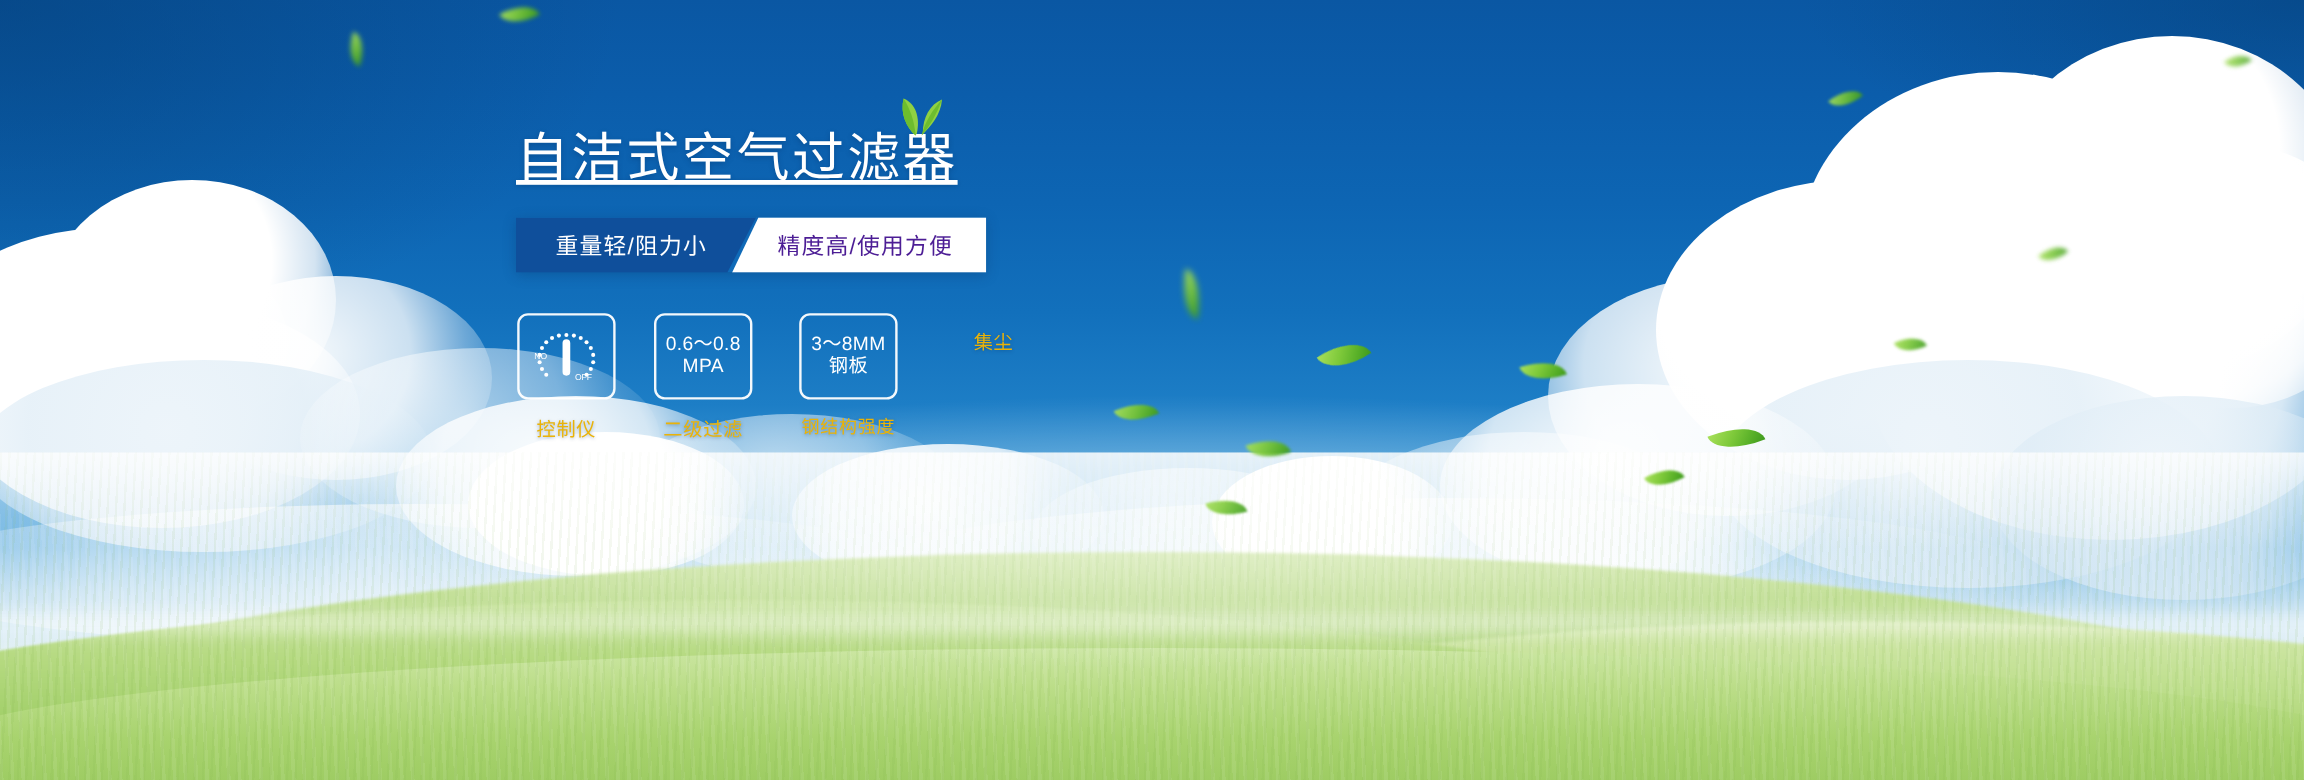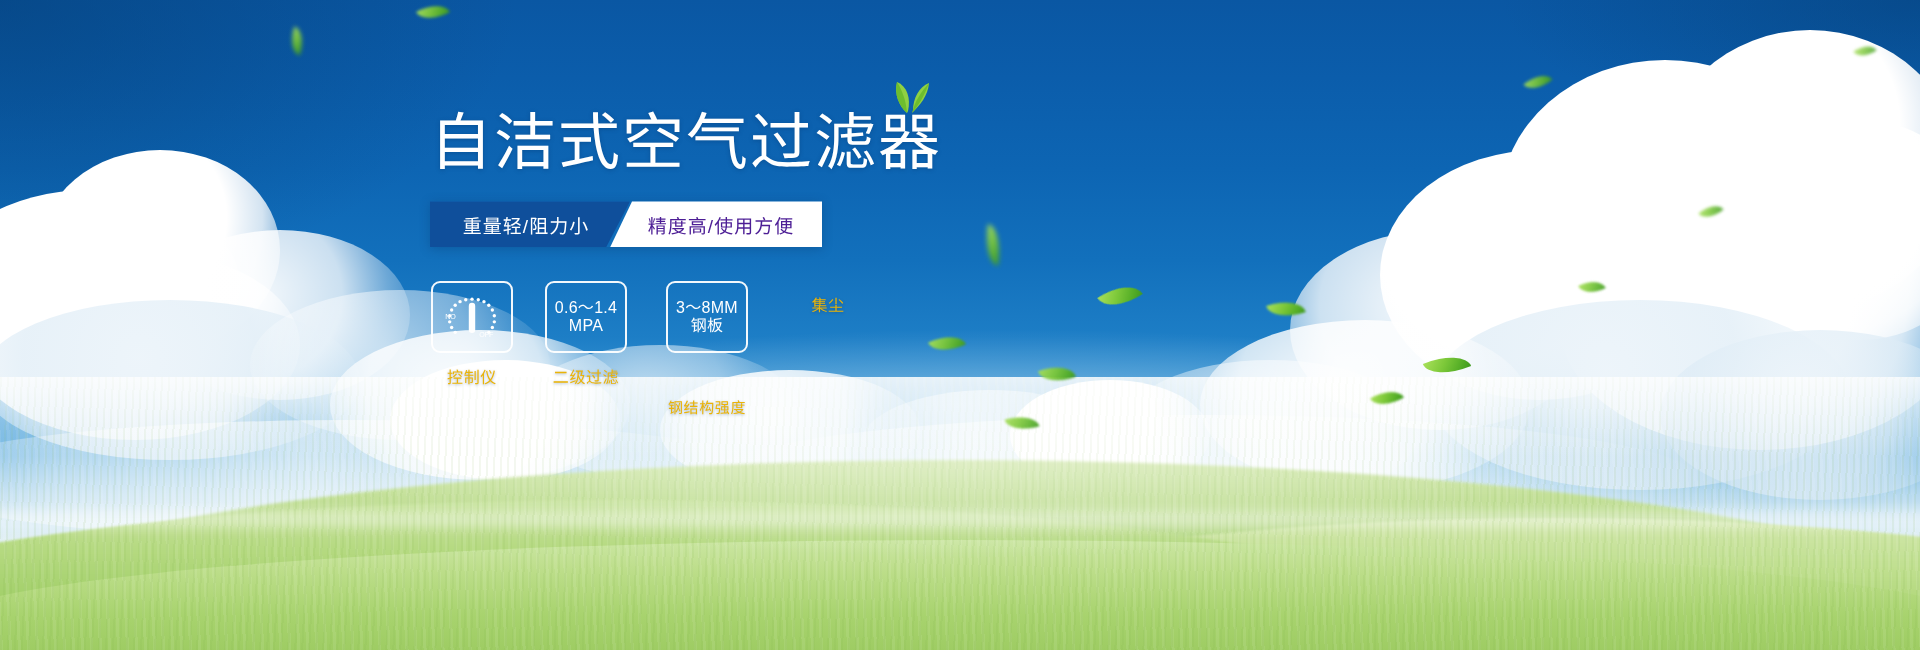--- a/index.html
+++ b/index.html
@@ -126,27 +126,28 @@
 
   
   .content{
     position:absolute;
     left:430px; top:108px;
     width:700px;
   }
   .title-wrap{position:relative; display:inline-block;}
   .title{
     margin:0;
-    font-size:62px;
+    font-size:44px;
     line-height:1.12;
     letter-spacing:2px;
     color:#ffffff;
     font-weight:400;
     white-space:nowrap;
     text-shadow:0 1px 4px rgba(3,50,100,.35);
+    text-decoration:underline;
   }
   .sprout{
     position:absolute;
     right:8px; top:-28px;
     width:46px; height:34px;
   }
 
   .tags{
     display:flex;
     margin-top:24px;
@@ -202,21 +203,21 @@
     letter-spacing:.3px;
   }
   .feature-label{
     margin-top:11px;
     font-size:16px;
     color:#eab308;
     letter-spacing:.6px;
     white-space:nowrap;
     text-shadow:0 1px 3px rgba(3,50,100,.35);
   }
-  .feature.wide{width:98px;gap:32px;}
+  .feature.wide{width:98px;}
   .feature.wide .feature-label{font-size:15px;font-family:Liberation Serif, serif;}
 
   svg{display:block;}
 </style>
 </head>
 <body>
 
 <div class="banner">
 
   <div class="sky"></div>
@@ -331,21 +332,21 @@
               <text x="3" y="30" font-family="'Liberation Sans',sans-serif" font-size="8" fill="#ffffff">NO</text>
               <text x="41" y="50" font-family="'Liberation Sans',sans-serif" font-size="8" fill="#ffffff">OFF</text>
             </svg>
           </span>
         </div>
         <div class="feature-label">控制仪</div>
       </div>
 
       <div class="feature">
         <div class="feature-box">
-          <div class="feature-text">0.6〜1.4</div>
+          <div class="feature-text">0.6〜0.8</div>
           <div class="feature-text">MPA</div>
         </div>
         <div class="feature-label">二级过滤</div>
       </div>
 
 
       <div class="feature wide">
         <div class="feature-box">
           <div class="feature-text">3〜8MM</div>
           <div class="feature-text">钢板</div>

